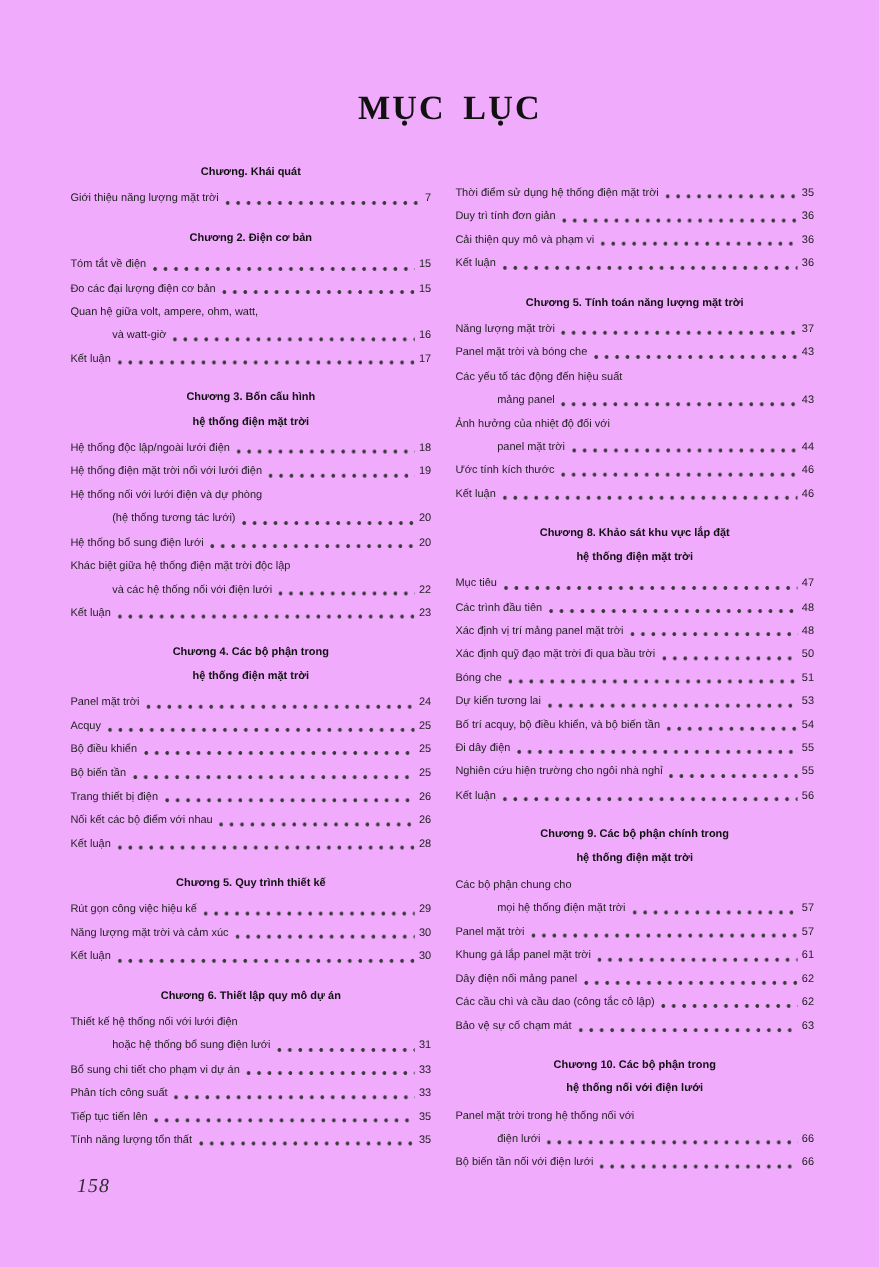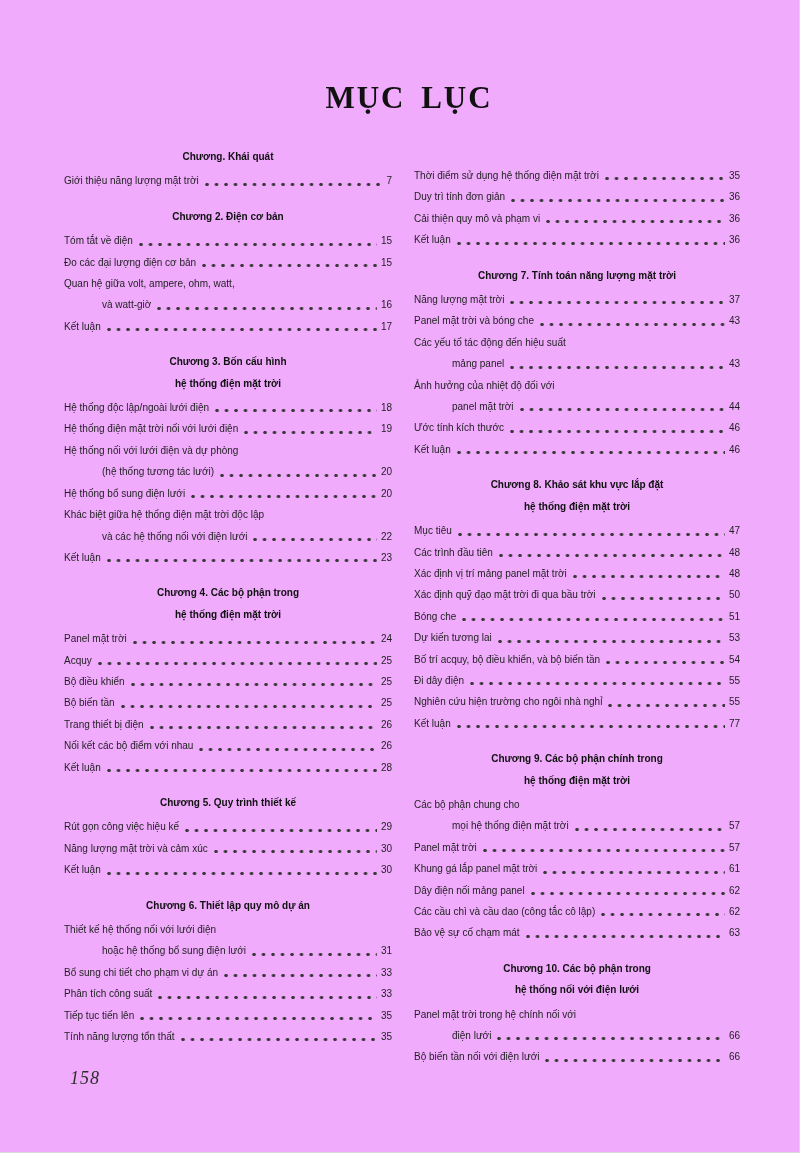--- a/index.html
+++ b/index.html
@@ -268,21 +268,21 @@
             <span class="pg">36</span>
           </div>
           <div class="row">
             <span class="t">Kết luận</span>
             <span class="leader"></span>
             <span class="pg">36</span>
           </div>
         </section>
         <section class="toc-section">
           <div class="sec-heading">
-            <div>Chương 7. Tính toán năng lượng mặt trời</div>
+            <div>Chương 5. Tính toán năng lượng mặt trời</div>
           </div>
           <div class="row">
             <span class="t">Năng lượng mặt trời</span>
             <span class="leader"></span>
             <span class="pg">37</span>
           </div>
           <div class="row">
             <span class="t">Panel mặt trời và bóng che</span>
             <span class="leader"></span>
             <span class="pg">43</span>
@@ -360,21 +360,21 @@
             <span class="pg">55</span>
           </div>
           <div class="row">
             <span class="t">Nghiên cứu hiện trường cho ngôi nhà nghỉ</span>
             <span class="leader"></span>
             <span class="pg">55</span>
           </div>
           <div class="row">
             <span class="t">Kết luận</span>
             <span class="leader"></span>
-            <span class="pg">77</span>
+            <span class="pg">56</span>
           </div>
         </section>
         <section class="toc-section">
           <div class="sec-heading">
             <div>Chương 9. Các bộ phận chính trong</div>
             <div>hệ thống điện mặt trời</div>
           </div>
           <div class="row">
             <span class="t">Các bộ phận chung cho</span>
           </div>
@@ -408,21 +408,21 @@
             <span class="leader"></span>
             <span class="pg">63</span>
           </div>
         </section>
         <section class="toc-section">
           <div class="sec-heading">
             <div>Chương 10.  Các bộ phận trong</div>
             <div>hệ thống nối với điện lưới</div>
           </div>
           <div class="row">
-            <span class="t">Panel mặt trời trong hệ chính nối với</span>
+            <span class="t">Panel mặt trời trong hệ thống nối với</span>
           </div>
           <div class="row cont">
             <span class="t">điện lưới</span>
             <span class="leader"></span>
             <span class="pg">66</span>
           </div>
           <div class="row">
             <span class="t">Bộ biến tần nối với điện lưới</span>
             <span class="leader"></span>
             <span class="pg">66</span>

